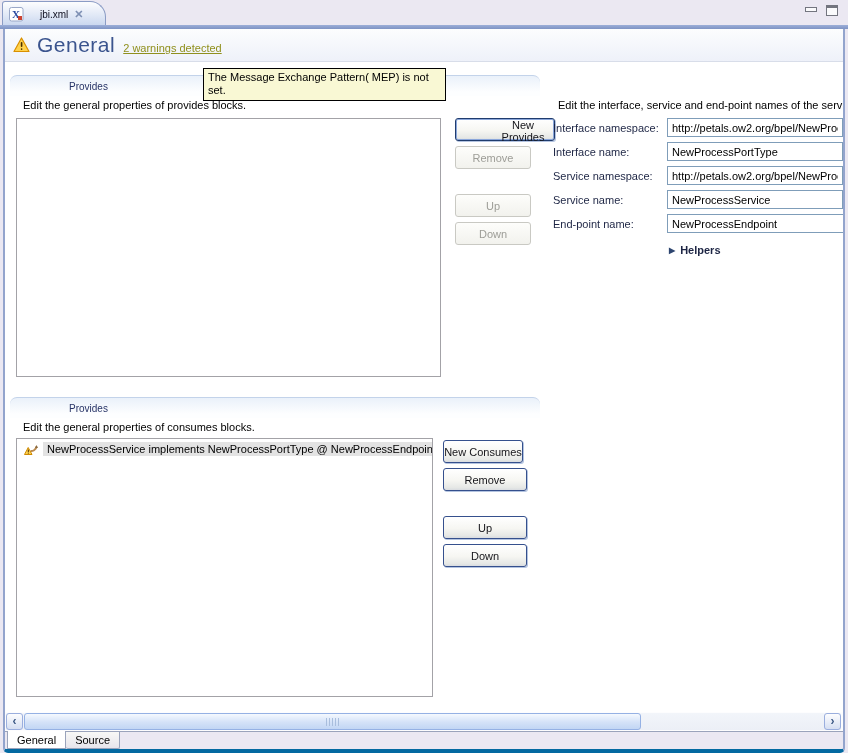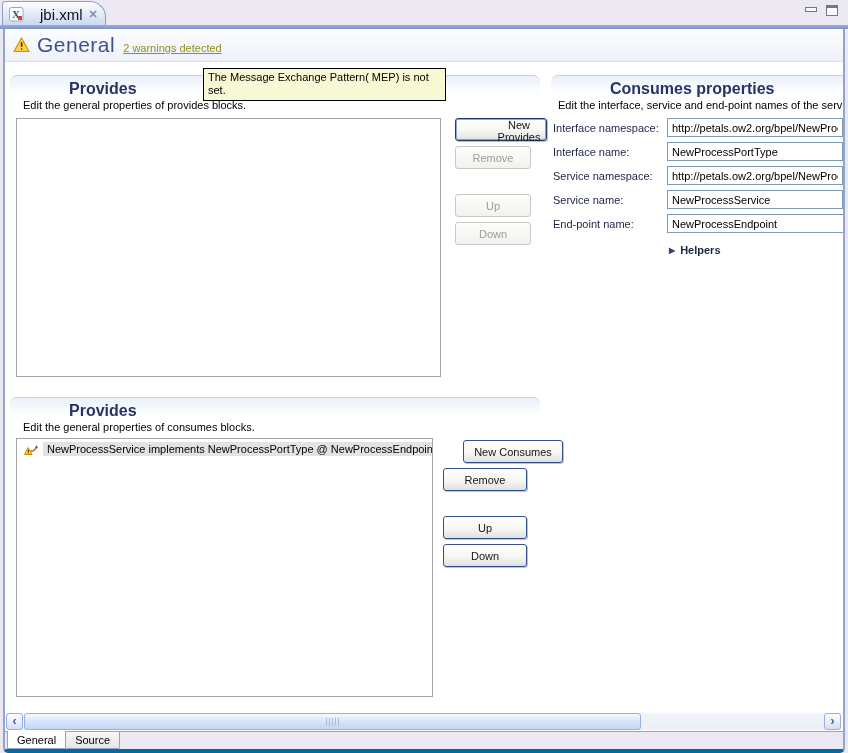--- a/index.html
+++ b/index.html
@@ -10,21 +10,21 @@
   }
   
   .tabbar { position: absolute; left: 0; top: 0; right: 0; height: 25px; background: #ebe8f2; }
   .edit-tab {
     position: absolute; left: 2px; top: 1px; width: 104px; height: 24px;
     background: linear-gradient(180deg, #fdfdfe 0%, #e7edf8 45%, #cbd8ef 100%);
     border: 1px solid #8b9cc5; border-bottom: none;
     border-radius: 3px 16px 0 0;
     display: flex; align-items: center; padding: 2px 6px 0 6px; gap: 4px;
   }
-  .edit-tab .tab-label { font-size: 15px; color: #101020; padding-left: 12px; }
+  .edit-tab .tab-label { font-size: 10px; color: #101020; padding-left: 12px; }
   .tab-close { color: #7e90b4; font-size: 11px; font-weight: bold; cursor: pointer; margin-left: 2px; }
   .win-btns { position: absolute; right: 10px; top: 5px; display: flex; gap: 9px; align-items: flex-start; }
   .icon-min { width: 12px; height: 5px; border: 1px solid #73757f; background: #fafafc; margin-top: 2px; }
   .icon-max { width: 12px; height: 11px; border: 1px solid #73757f; border-top-width: 3px; background: #fafafc; }
   .top-strip { position: absolute; left: 0; top: 25px; right: 0; height: 4px;
     background: linear-gradient(180deg, #9caed8 0%, #7e93c4 100%); }
   
   .frame {
     position: absolute; left: 3px; right: 3px; top: 29px; bottom: 0;
     background: #fff;
@@ -41,21 +41,21 @@
   .page-title { font-size: 21px; color: #3b548e; margin-left: 7px; letter-spacing: 0.5px; }
   .warn-link { font-size: 11px; color: #90901d; text-decoration: underline; margin-left: 8px; margin-top: 6px; cursor: pointer; }
   .body { flex: 1 1 auto; position: relative; background: #fff; overflow: hidden; }
   
   .sec-head {
     position: absolute; height: 21px;
     border-top: 1px solid #c3d3ea;
     background: linear-gradient(180deg, #eaf1fa 0%, #fdfeff 80%);
     border-radius: 7px 7px 0 0; padding: 4px 0 0 11px;
   }
-  .sec-title { font-size: 16px; font-weight: bold; color: #273366; padding-left: 48px; }
+  .sec-title { font-size: 10px; font-weight: normal; color: #273366; padding-left: 48px; }
   .sec-desc { position: absolute; font-size: 11px; color: #000; white-space: nowrap; }
   .listbox { position: absolute; background: #fff; border: 1px solid #a3a2a7; overflow: hidden; }
   
   .xp-btn {
     position: absolute; height: 23px; font-family: "Liberation Sans", sans-serif;
     font-size: 11px; color: #15151a; cursor: pointer;
     background: linear-gradient(180deg, #ffffff 0%, #f6f6f2 55%, #e6e8e6 88%, #d9dce0 100%);
     border: 1px solid #35508d; border-radius: 3px;
     box-shadow: 1px 1px 0 rgba(140,164,208,0.65);
   }
@@ -156,28 +156,25 @@
 
       <div class="tooltip">
         <div>The Message Exchange Pattern( MEP) is not set.</div>
       </div>
 
       <div class="sec-head" style="left:5px; top:13px; width:530px;">
         <span class="sec-title">Provides</span>
       </div>
       <div class="sec-desc" style="left:18px; top:37px;">Edit the general properties of provides blocks.</div>
       <div class="listbox" style="left:11px; top:56px; width:425px; height:259px;"></div>
-      <button class="xp-btn default" style="left:450px; top:56px;  width:92px;padding-left:36px;">New Provides</button>
+      <button class="xp-btn default" style="left:450px; top:56px;  width:100px;padding-left:36px;">New Provides</button>
       <button class="xp-btn" disabled="" style="left:450px; top:84px;  width:76px;">Remove</button>
       <button class="xp-btn" disabled="" style="left:450px; top:132px; width:76px;">Up</button>
       <button class="xp-btn" disabled="" style="left:450px; top:160px; width:76px;">Down</button>
 
-      <div class="sec-head" style="left:546px; top:13px; right:0; border-radius:7px 0 0 0;">
-        <span class="sec-title">Consumes properties</span>
-      </div>
       <div class="sec-desc" style="left:553px; top:37px; right:0; overflow:hidden;">Edit the interface, service and end-point names of the servi</div>
 
       <span class="f-label" style="left:548px; top:60px;">Interface namespace:</span>
       <input class="xp-input" style="left: 662px; top: 56px; width: 176px;" value="http://petals.ow2.org/bpel/NewProcess">
       <span class="f-label" style="left:548px; top:84px;">Interface name:</span>
       <input class="xp-input" style="left: 662px; top: 80px; width: 176px;" value="NewProcessPortType">
       <span class="f-label" style="left:548px; top:108px;">Service namespace:</span>
       <input class="xp-input" style="left: 662px; top: 104px; width: 176px;" value="http://petals.ow2.org/bpel/NewProcess">
       <span class="f-label" style="left:548px; top:132px;">Service name:</span>
       <input class="xp-input" style="left: 662px; top: 128px; width: 176px;" value="NewProcessService">
@@ -199,21 +196,21 @@
               <path d="M6.5 9 C 8.5 9.5, 12 8, 12.5 4.5" fill="none" stroke="#b98a50" stroke-width="2"></path>
               <path d="M12.5 3 L 14 6 L 11 6 Z" fill="#8a6a40"></path>
               <path d="M4.2 5.5 L8 12.5 H0.5 Z" fill="#ffd24d" stroke="#cf8a00" stroke-width="1"></path>
               <rect x="3.8" y="7.6" width="1" height="2.4" fill="#4a3000"></rect>
               <rect x="3.8" y="10.6" width="1" height="1" fill="#4a3000"></rect>
             </svg>
           </span>
           <span class="txt">NewProcessService implements NewProcessPortType @ NewProcessEndpoint</span>
         </div>
       </div>
-      <button class="xp-btn" style="left:438px; top:378px; width:100px;margin-left:20px;">New Consumes</button>
+      <button class="xp-btn" style="left:438px; top:378px; width:80px;">New Consumes</button>
       <button class="xp-btn" style="left:438px; top:406px; width:84px;">Remove</button>
       <button class="xp-btn" style="left:438px; top:454px; width:84px;">Up</button>
       <button class="xp-btn" style="left:438px; top:482px; width:84px;">Down</button>
     </div>
 
     <div class="scroll-row">
       <div class="hscroll">
         <div class="sb-btn sb-left">‹</div>
         <div class="sb-thumb">
           <div class="sb-grip"></div>

